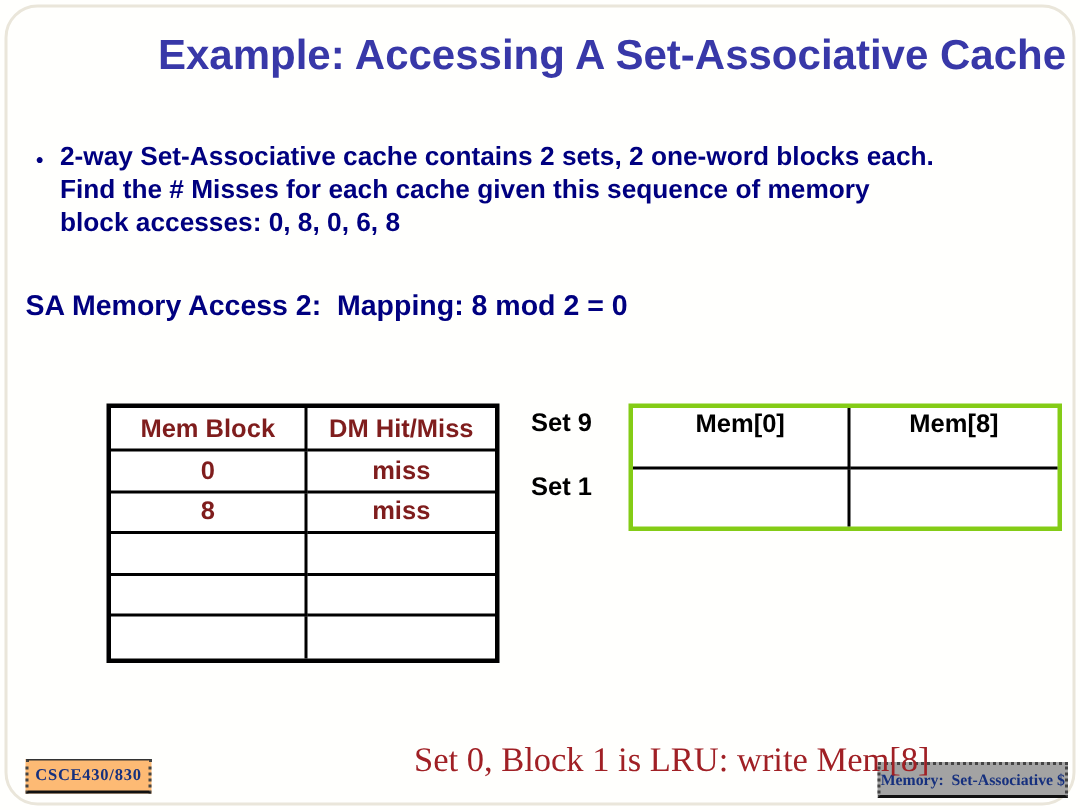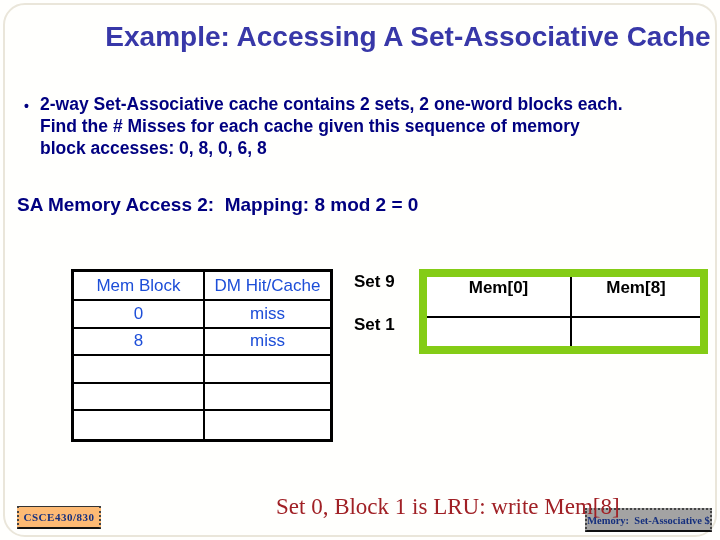--- a/index.html
+++ b/index.html
@@ -29,29 +29,29 @@
   
   .dm-table{
     position:absolute;left:71px;top:269px;width:262px;height:173px;
     display:grid;grid-template-columns:131px 1fr;
     grid-template-rows:29px repeat(5,1fr);
     border:3px solid #000;background:#fff;box-sizing:border-box;
   }
   .dm-table>div{
     border-right:2px solid #000;border-bottom:2px solid #000;
     display:flex;align-items:center;justify-content:center;
-    font-weight:normal;font-size:17px;color:#1d4ed8;
+    font-weight:bold;font-size:17px;color:#7f1d1d;
   }
   .dm-table>div:nth-child(2n){border-right:none;}
   .dm-table>div:nth-child(11),.dm-table>div:nth-child(12){border-bottom:none;}
   
   .cache-table{
     position:absolute;left:419px;top:269px;width:289px;height:85px;
     display:grid;grid-template-columns:145px 1fr;grid-template-rows:41px 1fr;
-    border:8px solid #84cc16;background:#fff;box-sizing:border-box;
+    border:3px solid #84cc16;background:#fff;box-sizing:border-box;
   }
   .cache-table>div{
     border-right:2px solid #000;border-bottom:2px solid #000;
     display:flex;align-items:flex-start;justify-content:center;
     font-weight:bold;font-size:17px;color:#000;padding-top:1px;
   }
   .cache-table>div:nth-child(2n){border-right:none;}
   .cache-table>div:nth-child(3),.cache-table>div:nth-child(4){border-bottom:none;}
   .set-label{position:absolute;left:354px;font-size:17px;font-weight:bold;color:#000;}
   .set-label.s0{top:272px;}
@@ -95,21 +95,21 @@
     <div>2-way Set-Associative cache contains 2 sets, 2 one-word blocks each.</div>
     <div>Find the # Misses for each cache given this sequence of memory</div>
     <div>block accesses: 0, 8, 0, 6, 8</div>
   </div>
 </div>
 
 <div class="subheading">SA Memory Access 2:  Mapping: 8 mod 2 = 0</div>
 
 <div class="dm-table">
   <div>Mem Block</div>
-  <div>DM Hit/Cache</div>
+  <div>DM Hit/Miss</div>
 
   <div>0</div>
   <div>miss</div>
 
   <div class="blue">8</div>
   <div class="blue">miss</div>
 
   <div></div>
   <div></div>
 

